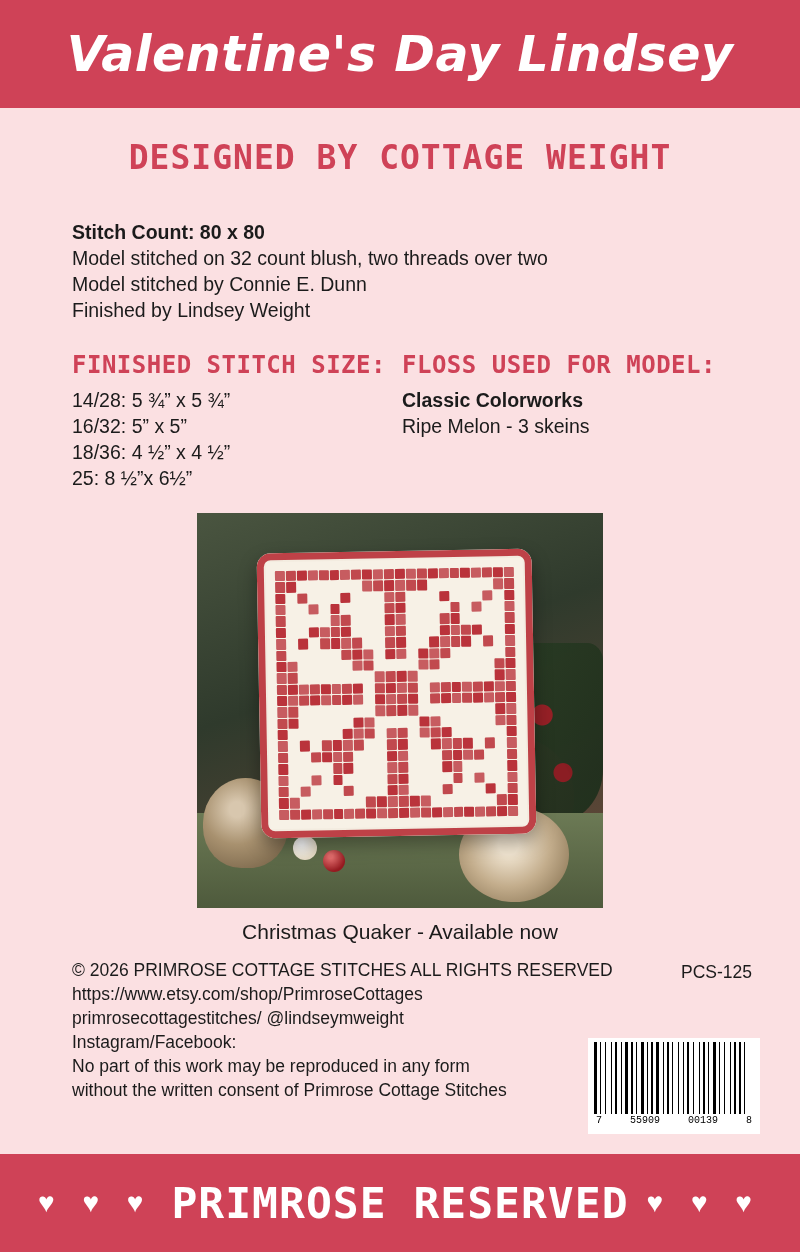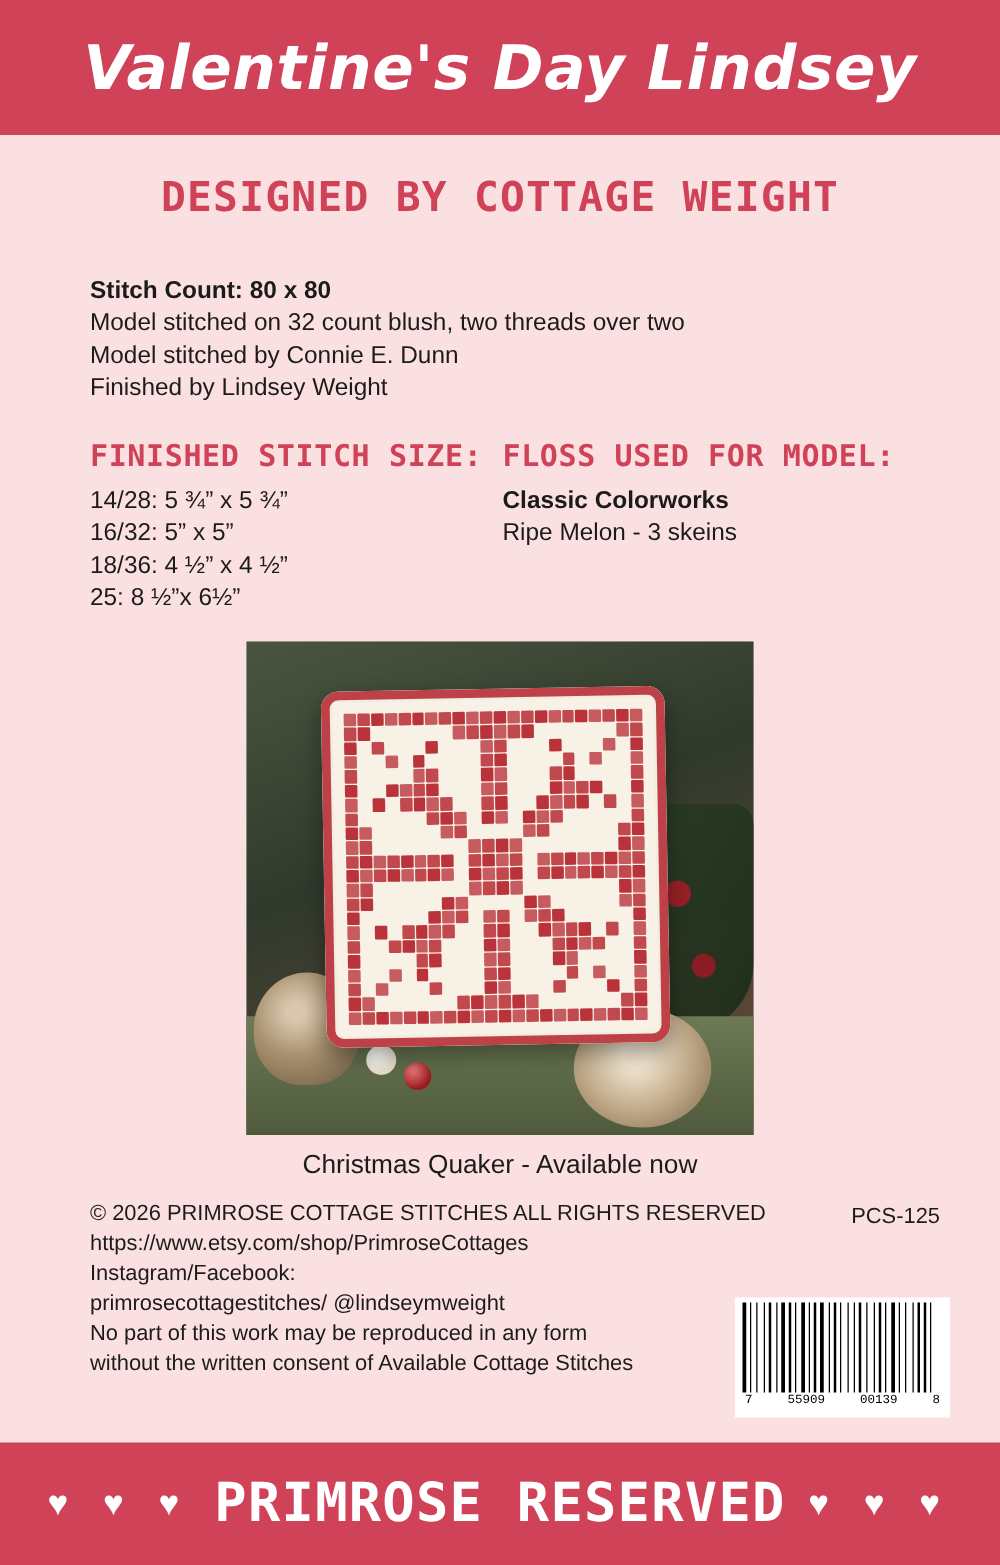--- a/index.html
+++ b/index.html
@@ -794,24 +794,24 @@
         </div>
       <div class="trim"></div>
     </div>
   </div>
 </div>
 <div class="caption">Christmas Quaker - Available now</div>
 
 <div class="legal">
   <div>© 2026 PRIMROSE COTTAGE STITCHES    ALL RIGHTS RESERVED</div>
   <div>https://www.etsy.com/shop/PrimroseCottages</div>
+  <div>primrosecottagestitches/ @lindseymweight</div>
   <div>Instagram/Facebook:</div>
-  <div>primrosecottagestitches/ @lindseymweight</div>
   <div>No part of this work may be reproduced in any form</div>
-  <div>without the written consent of Available Cottage Stitches</div>
+  <div>without the written consent of Primrose Cottage Stitches</div>
   <div class="sku">PCS-125</div>
 </div>
 
 <div class="barcode">
   <div class="bars" id="barcodeBars">
       <span style="width: 3px;"></span>
       <span style="width: 1px; background: transparent;"></span>
       <span style="width: 1px;"></span>
       <span style="width: 2px; background: transparent;"></span>
       <span style="width: 1px;"></span>

